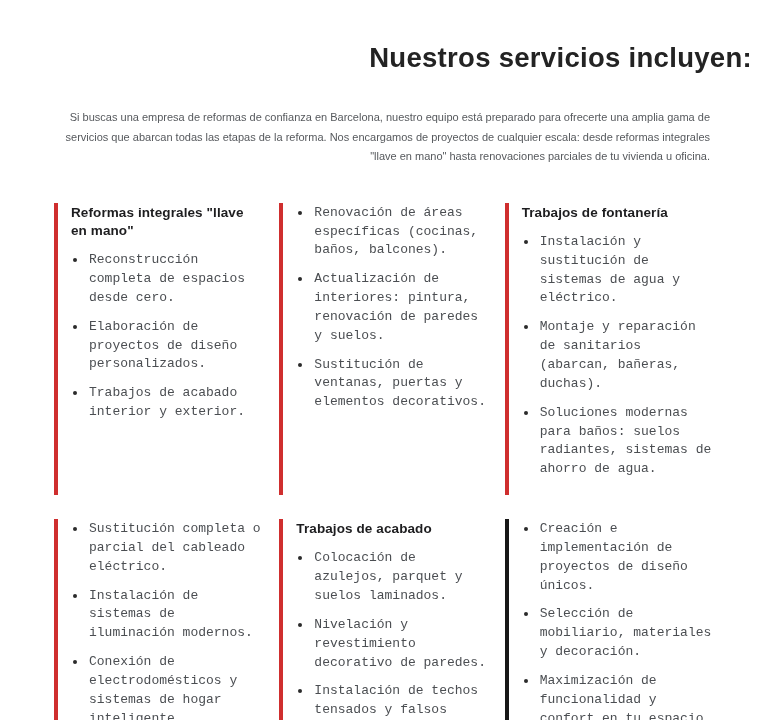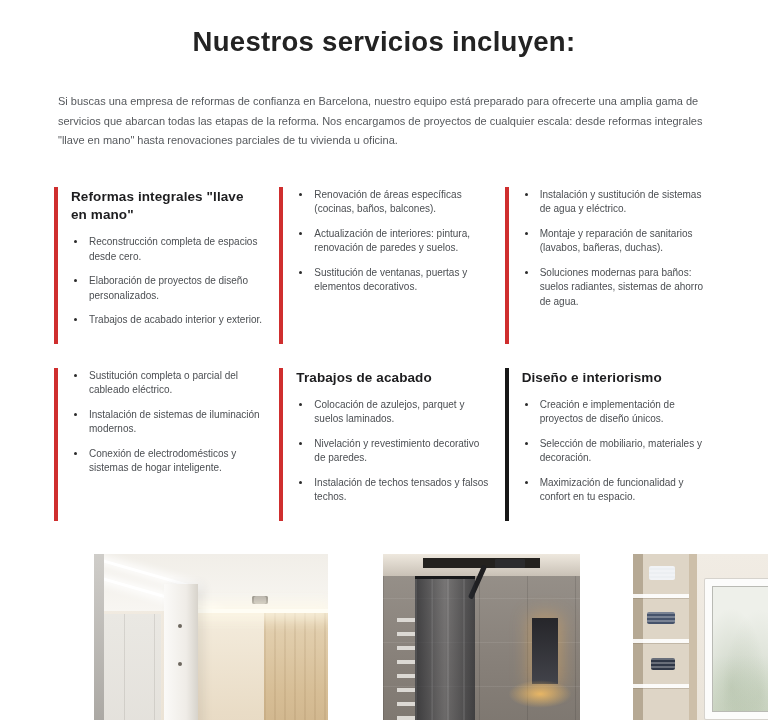--- a/index.html
+++ b/index.html
@@ -7,28 +7,28 @@
   body {
     width:768px; height:720px; overflow:hidden;
     background:#ffffff;
     font-family:"Liberation Sans", sans-serif;
     color:#222;
   }
   .page { width:768px; height:720px; overflow:hidden; position:relative; }
 
   
   .section-title {
-    margin:0; padding-top:26px;
-    text-align:center;
+    margin:16px; padding-top:26px;
+    text-align:right;
     font-size:27.5px; font-weight:700; letter-spacing:.3px;
     color:#232323;
   }
   .section-intro {
     width:652px; margin:34px auto 0;
-    text-align:left;
+    text-align:right;
     font-size:11px; line-height:1.78; color:#56595d;
   }
 
   
   .services-grid {
     width:660px; margin:36px auto 0;
     display:grid; grid-template-columns:repeat(3,1fr);
     column-gap:16px; row-gap:24px;
   }
   .card {
@@ -36,22 +36,22 @@
     padding:1px 0 6px 13px;
     min-height:150px;
   }
   .card[data-accent="black"] { border-left-color:var(--accent-black,#171717); }
   .card-title {
     margin:0 0 11px; font-size:13.5px; font-weight:700;
     line-height:1.35; color:#1d1d1f; letter-spacing:.1px;
   }
   .card-list { margin:0; padding:0 0 0 16px; }
   .card-list li {
-    font-size:10px; line-height:1.45; color:#4b4e52;
-    margin-bottom:10px; padding-left:2px;
+    font-size:13px; line-height:1.45; color:#4b4e52;
+    margin-bottom:10px; padding-left:2px;font-family:Liberation Mono, monospace;
   }
   .card-list li::marker { color:#2b2b2b; }
 
   
   .gallery {
     margin:17px 0 0 54px;
     height:183px; overflow:hidden;
     display:flex; align-items:flex-start;
   }
   .photo { position:relative; height:240px; overflow:hidden; flex:none; }
@@ -160,23 +160,24 @@
 
     <article class="card" data-accent="red">
       <ul class="card-list">
         <li>Renovación de áreas específicas (cocinas, baños, balcones).</li>
         <li>Actualización de interiores: pintura, renovación de paredes y suelos.</li>
         <li>Sustitución de ventanas, puertas y elementos decorativos.</li>
       </ul>
     </article>
 
     <article class="card" data-accent="red">
+      <h2 class="card-title">Trabajos de fontanería</h2>
       <ul class="card-list">
         <li>Instalación y sustitución de sistemas de agua y eléctrico.</li>
-        <li>Montaje y reparación de sanitarios (lavabos, bañeras, duchas).</li>
+        <li>Montaje y reparación de sanitarios (abarcan, bañeras, duchas).</li>
         <li>Soluciones modernas para baños: suelos radiantes, sistemas de ahorro de agua.</li>
       </ul>
     </article>
 
     <article class="card" data-accent="red">
       <ul class="card-list">
         <li>Sustitución completa o parcial del cableado eléctrico.</li>
         <li>Instalación de sistemas de iluminación modernos.</li>
         <li>Conexión de electrodomésticos y sistemas de hogar inteligente.</li>
       </ul>
@@ -185,21 +186,20 @@
     <article class="card" data-accent="red">
       <h2 class="card-title">Trabajos de acabado</h2>
       <ul class="card-list">
         <li>Colocación de azulejos, parquet y suelos laminados.</li>
         <li>Nivelación y revestimiento decorativo de paredes.</li>
         <li>Instalación de techos tensados y falsos techos.</li>
       </ul>
     </article>
 
     <article class="card" data-accent="black">
-      <h2 class="card-title">Diseño e interiorismo</h2>
       <ul class="card-list">
         <li>Creación e implementación de proyectos de diseño únicos.</li>
         <li>Selección de mobiliario, materiales y decoración.</li>
         <li>Maximización de funcionalidad y confort en tu espacio.</li>
       </ul>
     </article>
 
   </section>
 
   <section class="gallery">

